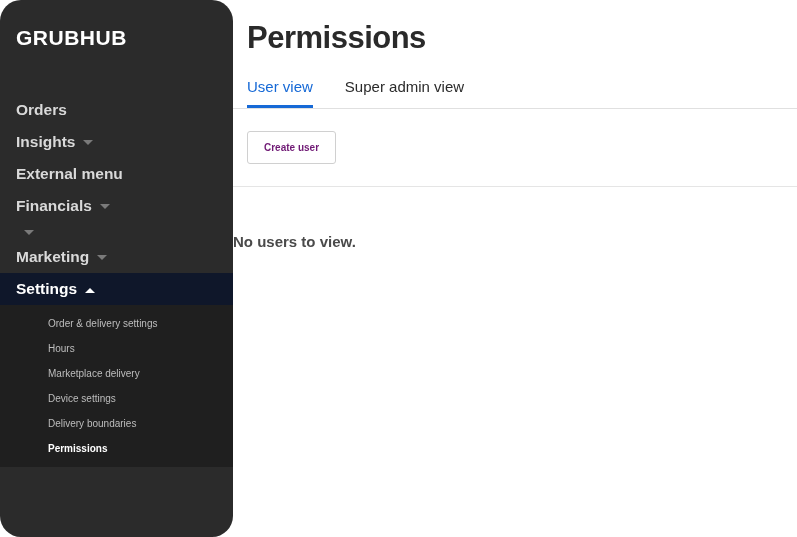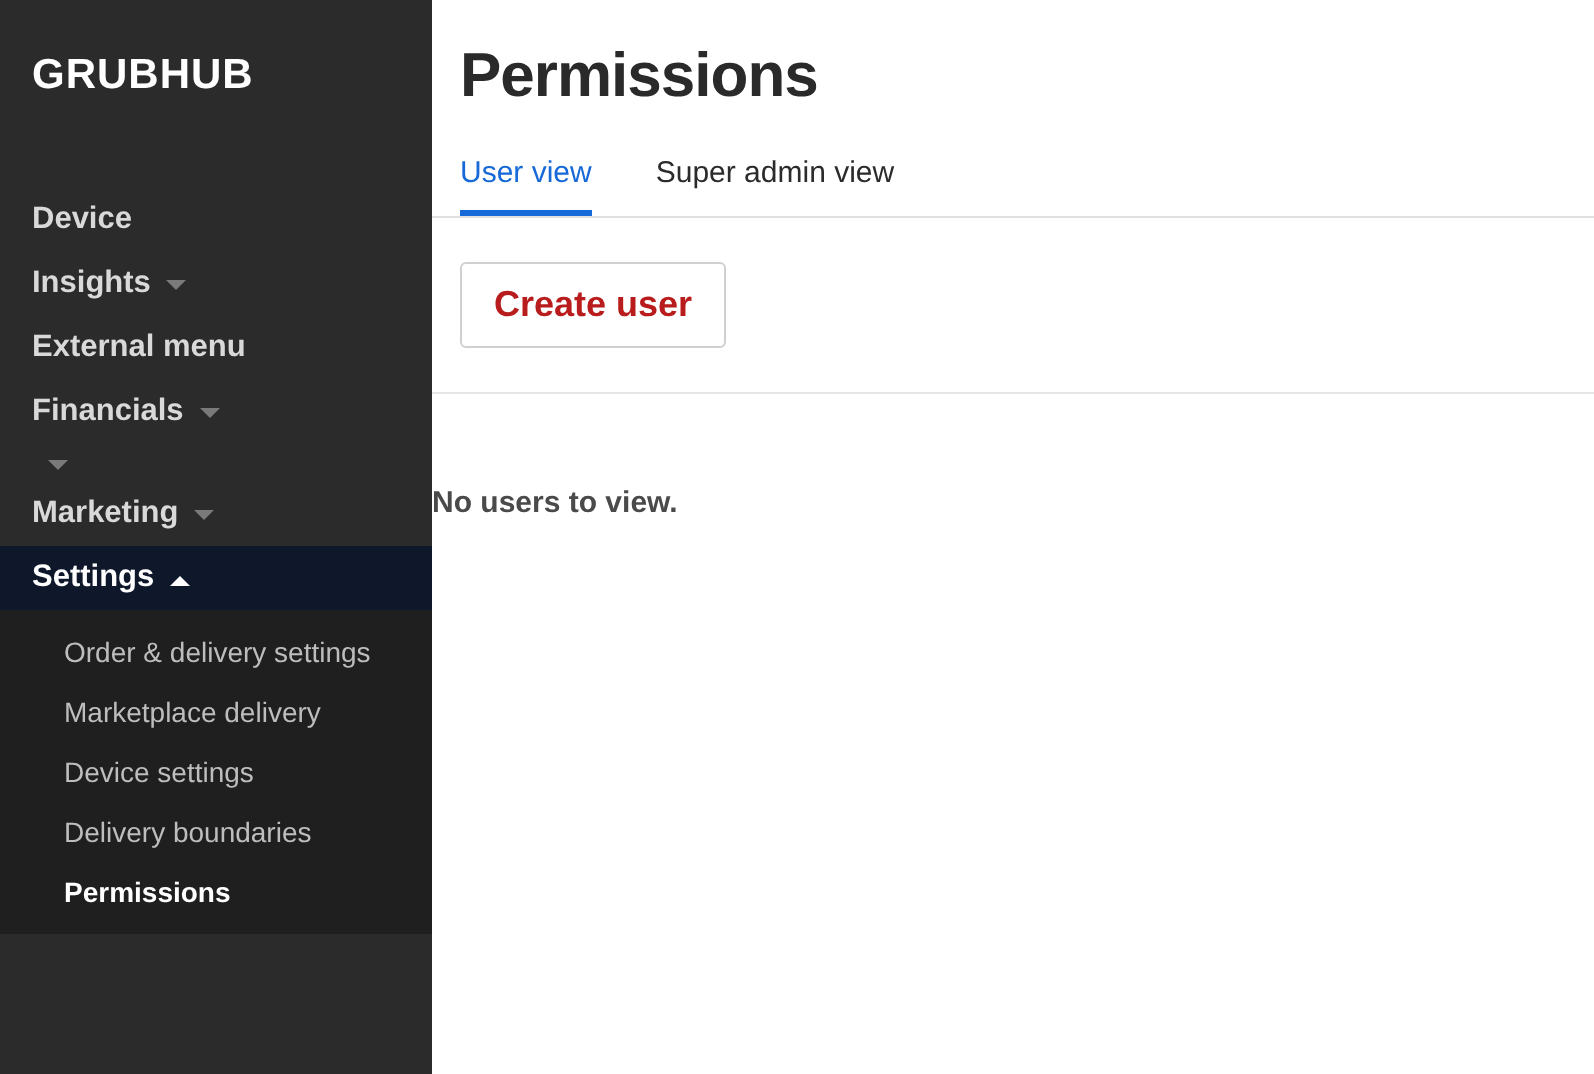--- a/index.html
+++ b/index.html
@@ -5,27 +5,28 @@
   * { box-sizing: border-box; margin: 0; padding: 0; }
   body {
     font-family: -apple-system, BlinkMacSystemFont, "Segoe UI", Helvetica, Arial, sans-serif;
     width: 797px;
     height: 537px;
     overflow: hidden;
     display: flex;
     background: #fff;
   }
   .sidebar {
-    width: 216px;
+    width: 233px;
     background: #2b2b2b;
     color: #fff;
     height: 537px;
     flex-shrink: 0;
     display: flex;
     flex-direction: column;
+    border-radius: 21px;
   }
   .logo {
     padding: 26px 16px 14px 16px;
     font-weight: 900;
     font-size: 21px;
     letter-spacing: 0.5px;
     color: #fff;
     font-family: Arial Black, Arial, sans-serif;
   }
   .nav {
@@ -53,22 +54,22 @@
     top: 1px;
   }
   .caret svg { display: block; }
   .subnav {
     background: #1f1f1f;
     display: flex;
     flex-direction: column;
     padding: 6px 0;
   }
   .sub-item {
-    padding: 7px 16px 7px 32px;
-    font-size: 14px;
+    padding: 7px 16px 7px 48px;
+    font-size: 10px;
     color: #bdbdbd;
     cursor: pointer;
     font-weight: 400;
   }
   .sub-item.active {
     color: #fff;
     font-weight: 600;
   }
   .main {
     flex: 1;
@@ -104,43 +105,43 @@
     color: #1669d6;
     border-bottom: 3px solid #1669d6;
   }
   .toolbar {
     padding: 22px 14px;
     border-bottom: 1px solid #e5e5e5;
   }
   .btn-outline {
     border: 1px solid #d0d0d0;
     background: #fff;
-    color: #b91c1c;
+    color: #701a75;
     font-weight: 700;
-    font-size: 18px;
+    font-size: 10px;
     padding: 10px 16px;
     border-radius: 3px;
     cursor: pointer;
   }
   .empty {
     color: #4a4a4a;
     font-weight: 700;
     font-size: 15px;
     margin-top: 46px;
   }
 </style>
 </head>
 <body>
 
 <aside class="sidebar">
   <div class="logo">GRUBHUB</div>
   <nav class="nav">
 
     <div class="nav-item">
-      <span>Device</span>
+      <span>Orders</span>
     </div>
 
 
     <div class="nav-item">
       <span>Insights</span>
       <span class="caret">
         <svg width="10" height="6" viewBox="0 0 10 6">
             <path d="M0 0 L5 5 L10 0" fill="#7a7a7a"></path>
           </svg>
       </span>
@@ -180,20 +181,21 @@
       <span>Settings</span>
       <span class="caret">
         <svg width="10" height="6" viewBox="0 0 10 6">
             <path d="M0 6 L5 1 L10 6" fill="#ffffff"></path>
           </svg>
       </span>
     </div>
 
     <div class="subnav">
       <div class="sub-item">Order &amp; delivery settings</div>
+      <div class="sub-item">Hours</div>
       <div class="sub-item">Marketplace delivery</div>
       <div class="sub-item">Device settings</div>
       <div class="sub-item">Delivery boundaries</div>
       <div class="sub-item active">Permissions</div>
     </div>
 
   </nav>
 </aside>
 
 <main class="main">

